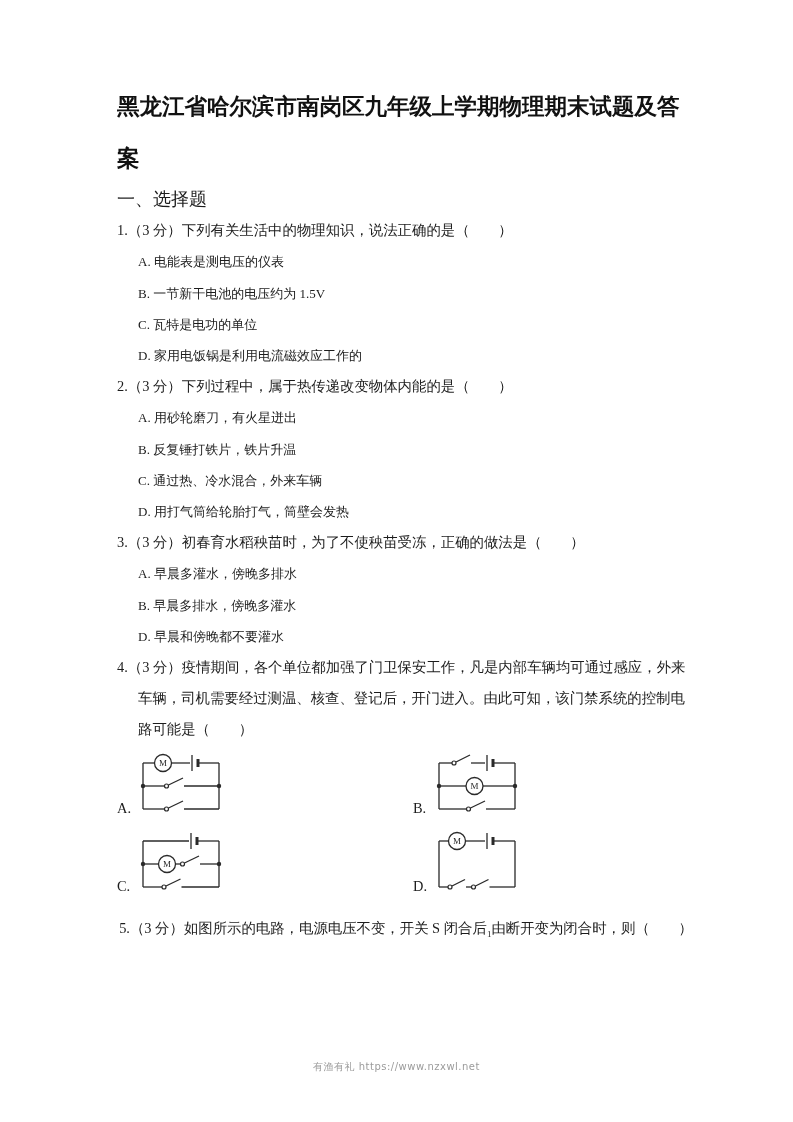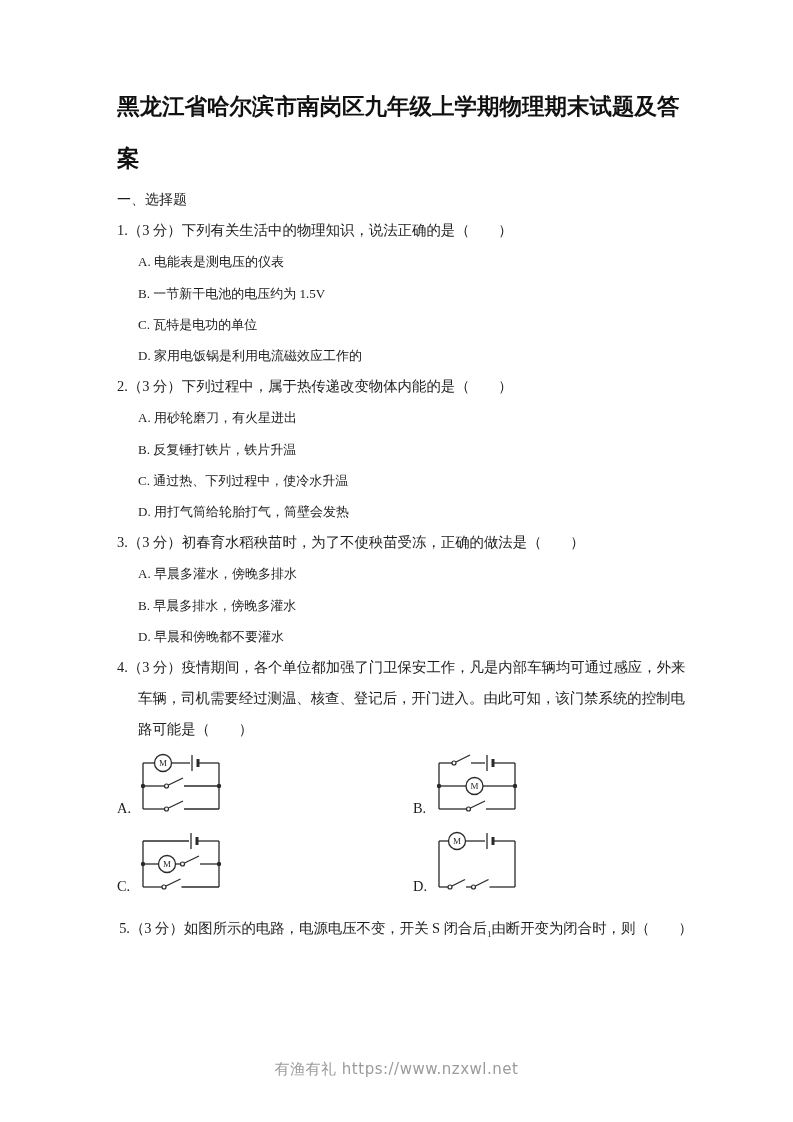--- a/index.html
+++ b/index.html
@@ -19,21 +19,21 @@
   .doc-title {
     margin:0;
     font-family:"DejaVu Sans","Liberation Sans",sans-serif;
     font-weight:bold;
     font-size:22.5px;
     line-height:52px;
     color:#111;
   }
   .section-heading {
     margin:0;
-    font-size:14px;
+    font-size:18px;
     line-height:31.2px;
   }
   .question { margin:0; }
   .stem {
     margin:0;
     font-size:14.4px;
     line-height:31.2px;
     padding-left:21px;
     text-indent:-21px;
     font-family:Liberation Serif, serif;
@@ -60,21 +60,21 @@
     margin-bottom:0px;
   }
   .c-svg { display:block; }
   .q5 { margin-top:19px;text-align:center; }
   .footer {
     position:absolute;
     left:0; top:1060px;
     width:793px;
     text-align:center;
     font-family:"DejaVu Sans","Liberation Sans",sans-serif;
-    font-size:15px;
+    font-size:10px;
     color:#9b9b9b;
     letter-spacing:0.5px;
   }
   svg .wire { stroke:#2a2a2a; stroke-width:1.3; fill:none; }
   svg .thick { stroke:#2a2a2a; stroke-width:3; fill:none; }
   svg .dot { fill:#2a2a2a; }
   svg .mcirc { fill:none; stroke:#2a2a2a; stroke-width:1.3; }
   svg .mtext {
     font-family:"Liberation Serif","DejaVu Serif",serif;
     font-size:9px; fill:#2a2a2a;
@@ -96,21 +96,21 @@
       <p class="option">A. 电能表是测电压的仪表</p>
       <p class="option">B. 一节新干电池的电压约为 1.5V</p>
       <p class="option">C. 瓦特是电功的单位</p>
       <p class="option">D. 家用电饭锅是利用电流磁效应工作的</p>
     </div>
 
     <div class="question">
       <p class="stem">2.（3 分）下列过程中，属于热传递改变物体内能的是（　　）</p>
       <p class="option">A. 用砂轮磨刀，有火星迸出</p>
       <p class="option">B. 反复锤打铁片，铁片升温</p>
-      <p class="option">C. 通过热、下列过程中，使冷水升温</p>
+      <p class="option">C. 通过热、冷水混合，外来车辆</p>
       <p class="option">D. 用打气筒给轮胎打气，筒壁会发热</p>
     </div>
 
     <div class="question">
       <p class="stem">3.（3 分）初春育水稻秧苗时，为了不使秧苗受冻，正确的做法是（　　）</p>
       <p class="option">A. 早晨多灌水，傍晚多排水</p>
       <p class="option">B. 早晨多排水，傍晚多灌水</p>
       <p class="option">D. 早晨和傍晚都不要灌水</p>
     </div>
 

